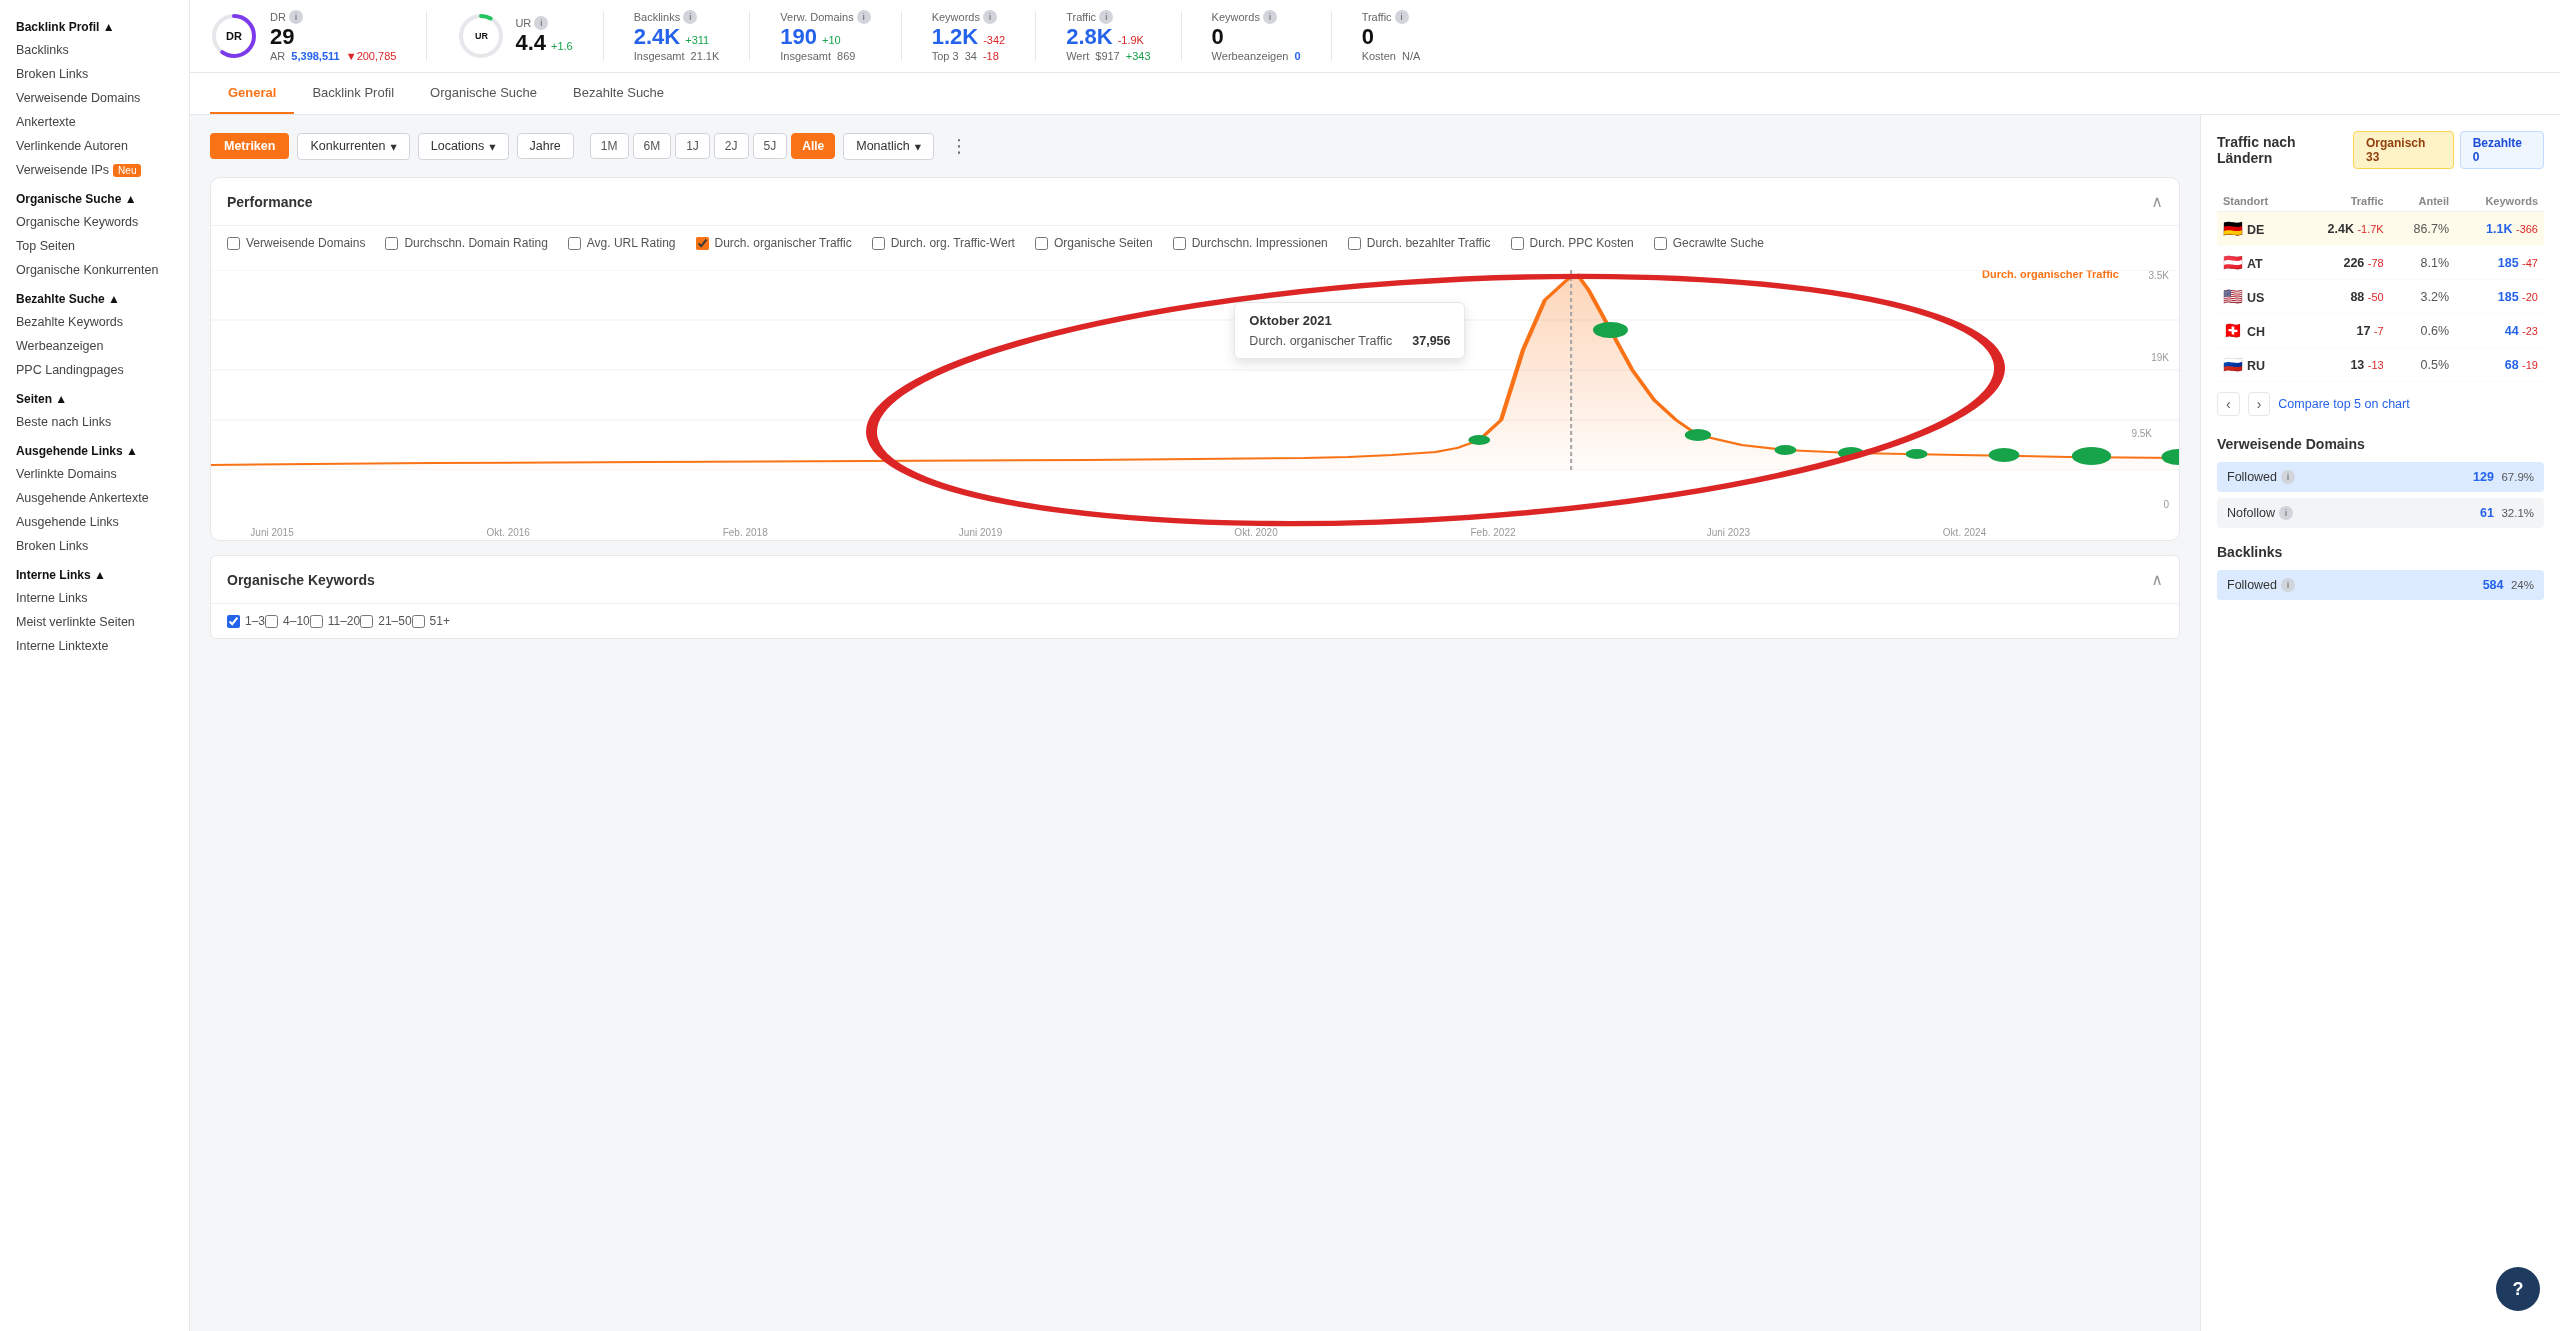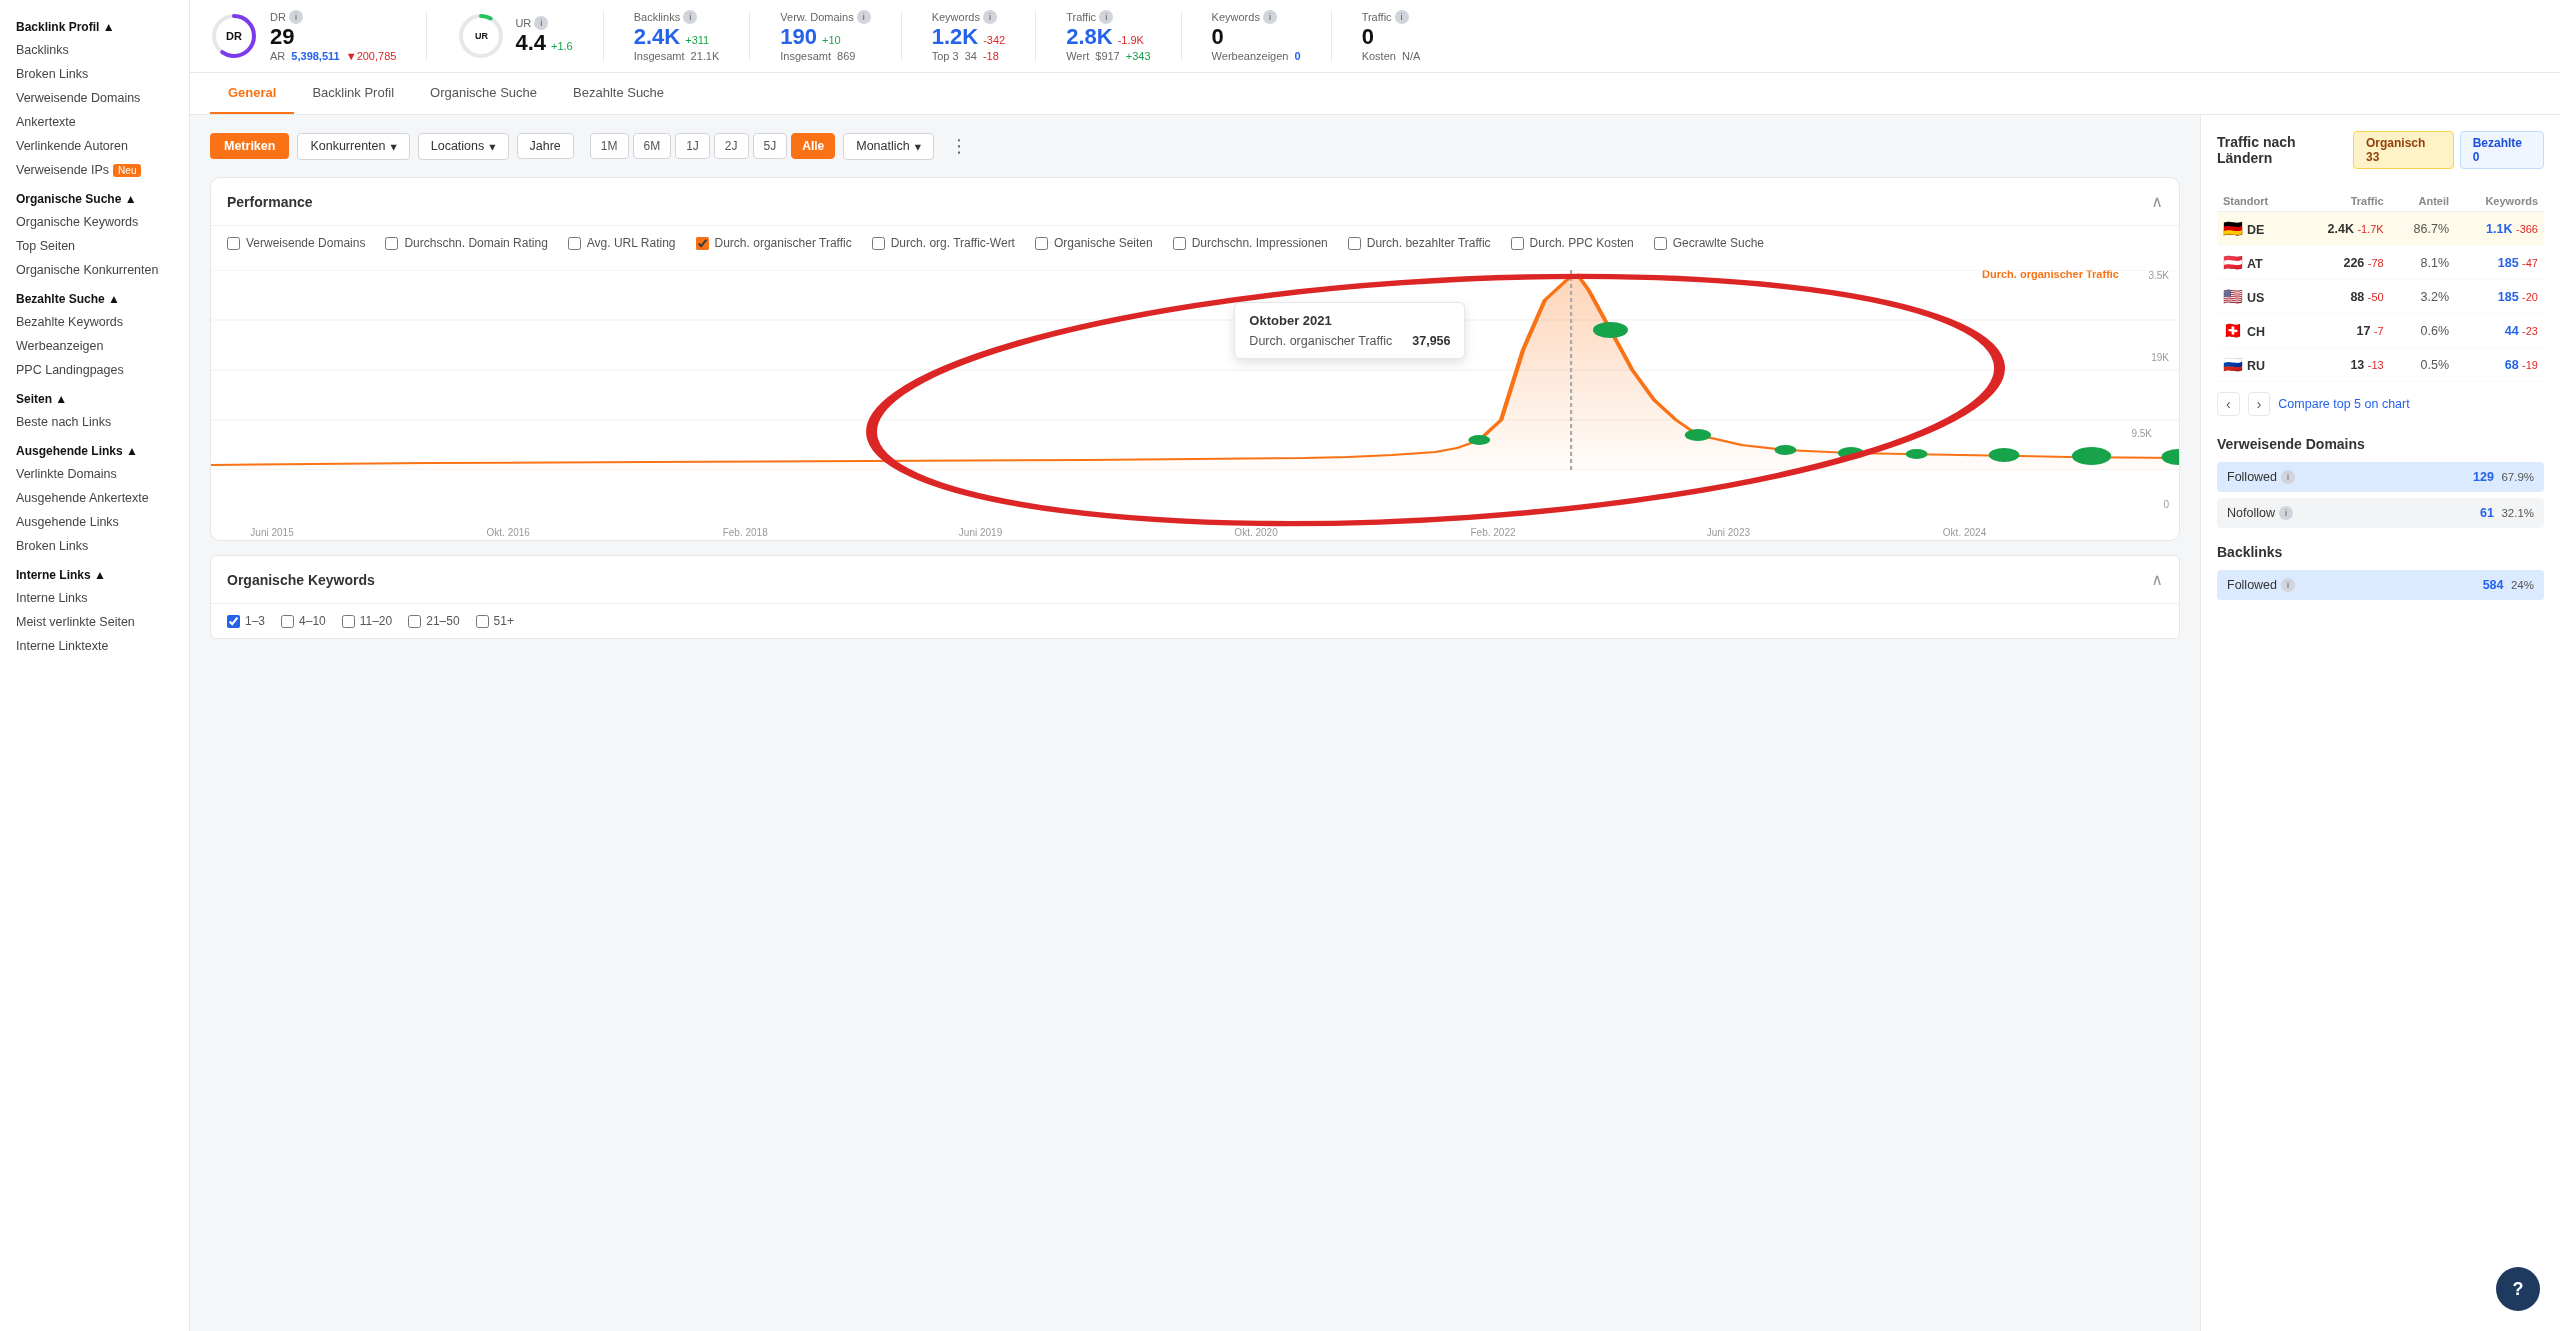--- a/index.html
+++ b/index.html
@@ -64,21 +64,21 @@
 
     
     .chart-tooltip { position: absolute; top: 15%; left: 52%; background: #fff; border: 1px solid #e5e7eb; border-radius: 6px; padding: 10px 14px; box-shadow: 0 4px 12px rgba(0,0,0,0.12); z-index: 10; min-width: 220px; }
     .tooltip-date { font-weight: 700; font-size: 13px; margin-bottom: 6px; }
     .tooltip-row { display: flex; justify-content: space-between; align-items: center; font-size: 12.5px; gap: 20px; }
     .tooltip-label { color: #555; }
     .tooltip-value { font-weight: 600; }
 
     
     .keywords-section { background: #fff; border-radius: 6px; border: 1px solid #e5e7eb; margin-bottom: 14px; }
-    .kw-checkboxes { padding: 10px 16px; display: flex; gap: 16px; flex-wrap: wrap; }
+    .kw-checkboxes { padding: 10px 16px; display: flex; gap: 0; flex-wrap: wrap; }
     .kw-check { display: flex; align-items: center; gap: 5px; font-size: 12px; color: #555; }
 
     
     .right-panel { width: 360px; min-width: 360px; background: #fff; border-left: 1px solid #e5e7eb; overflow-y: auto; padding: 16px; }
     .panel-section { margin-bottom: 20px; }
     .panel-title { font-weight: 700; font-size: 14px; margin-bottom: 12px; display: flex; align-items: center; gap: 8px; }
     .traffic-tabs { display: flex; gap: 6px; margin-bottom: 12px; }
     .traffic-tab { padding: 4px 12px; border-radius: 4px; font-size: 12px; cursor: pointer; border: 1px solid #e5e7eb; background: #fff; }
     .traffic-tab.active-orange { background: #fef3c7; border-color: #fcd34d; color: #92400e; font-weight: 600; }
     .traffic-tab.active-blue { background: #eff6ff; border-color: #bfdbfe; color: #1d4ed8; font-weight: 600; }

